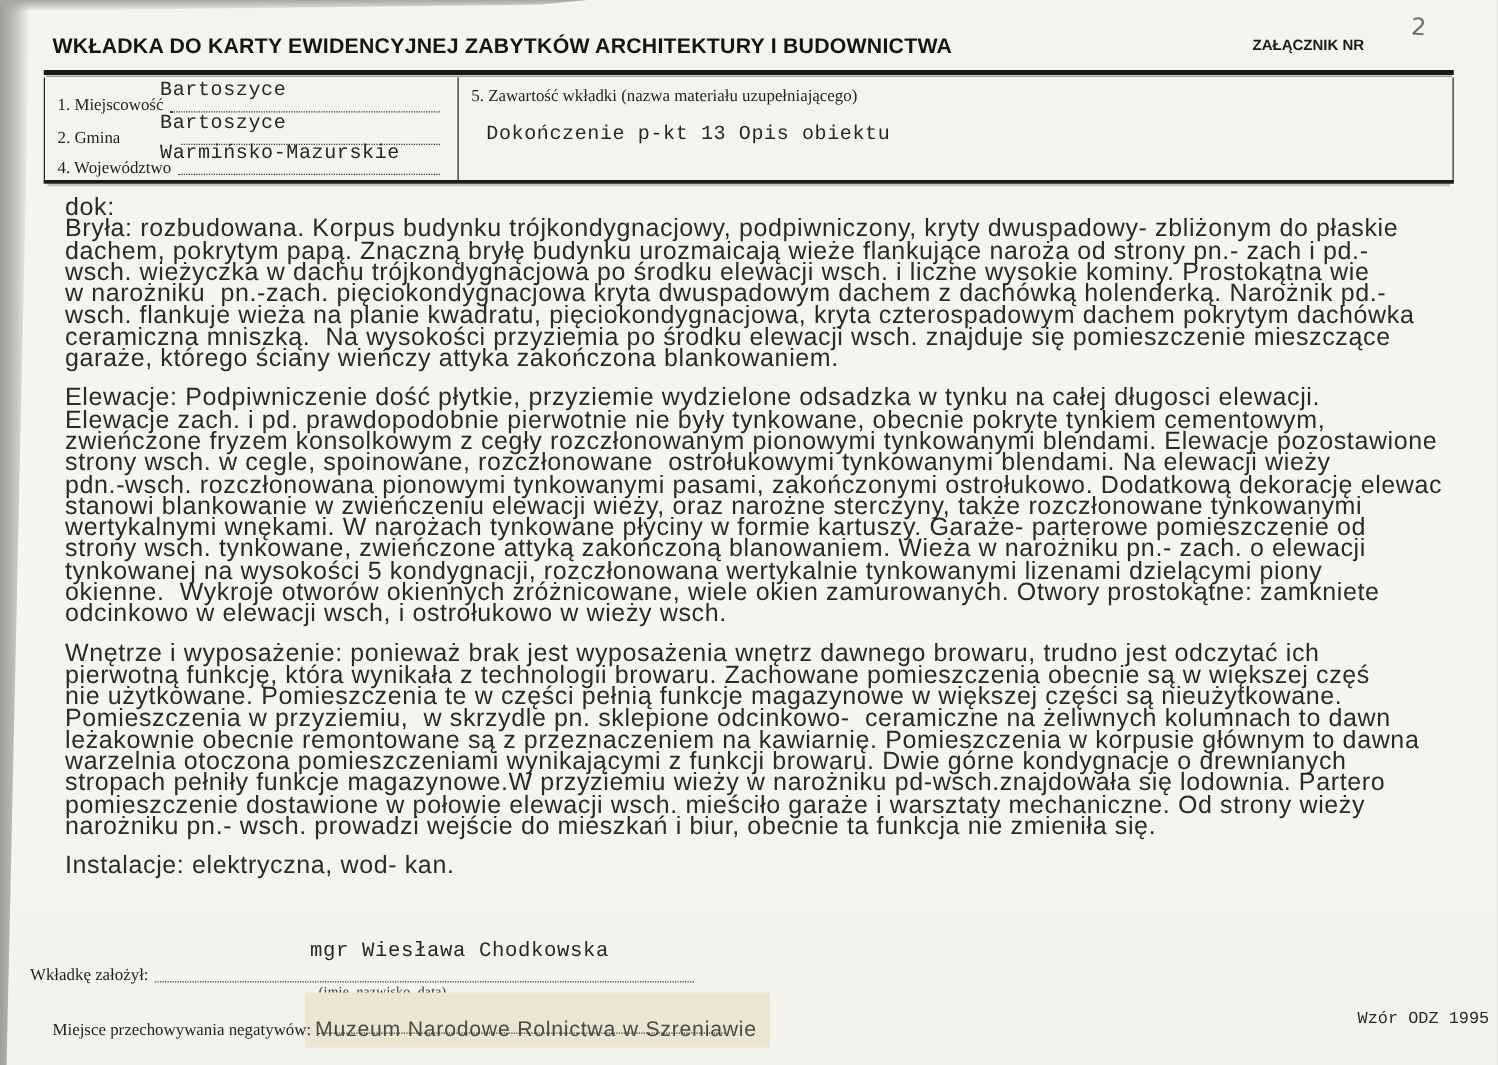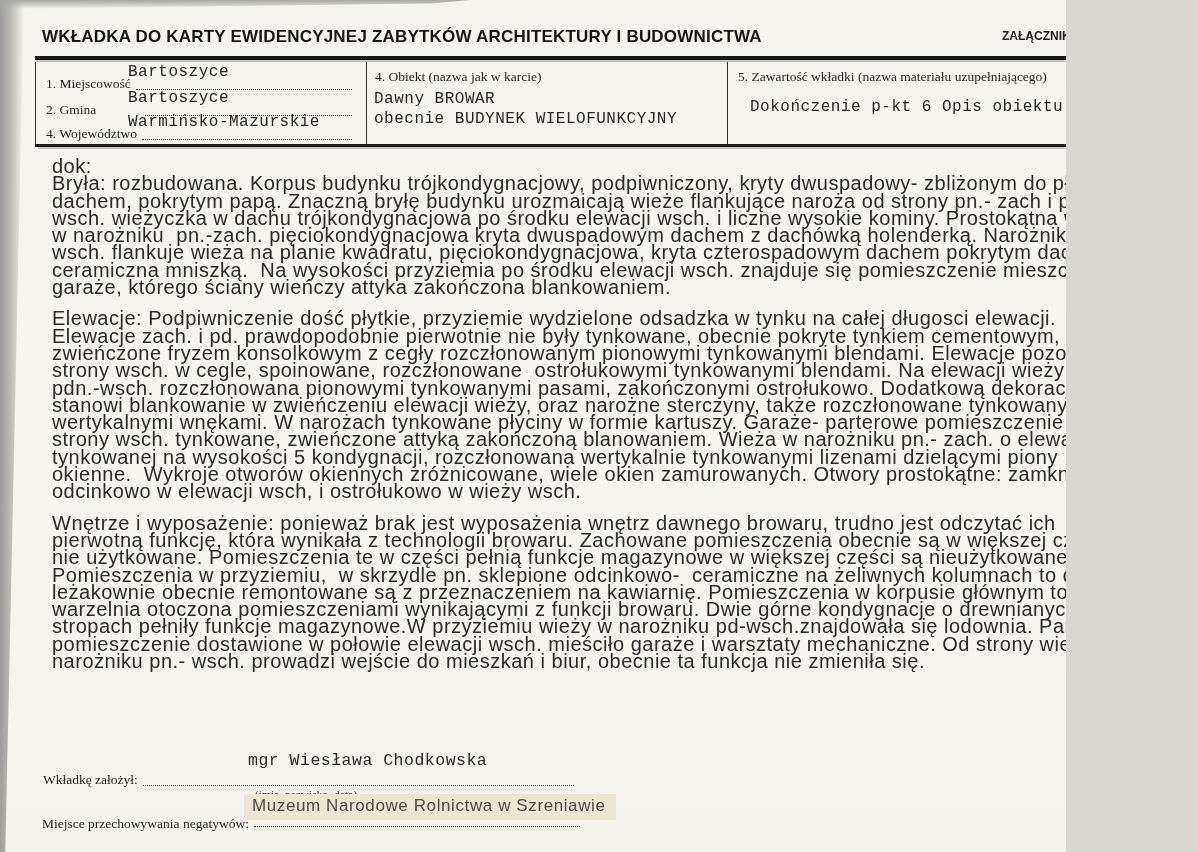--- a/index.html
+++ b/index.html
@@ -1,19 +1,19 @@
 <!DOCTYPE html>
 <html lang="pl"><head>
 <meta charset="utf-8">
 <style>
   * { margin:0; padding:0; box-sizing:border-box; }
   html,body { background:#d8d7d2; }
   .page{
     position:relative;
-    width:1066px; height:852px;
+    width:1198px; height:852px;
     background:linear-gradient(180deg,#f4f3ee 0%,#f6f5f0 55%,#f3f2ec 100%);
     overflow:hidden;
     font-family:"Liberation Serif", serif;
     color:#1c1c1c;
   }
   
   .scan-left{
     position:absolute; left:0; top:0; bottom:0; width:24px;
     background:linear-gradient(to right,#9d9d9a 0%,#bcbbb6 45%,rgba(244,243,238,0) 100%);
     clip-path:polygon(0 0,100% 0,22% 100%,0 100%);
@@ -79,31 +79,31 @@
   }
   .para{ white-space:pre-wrap; margin-bottom:14px; }
   .para-last{ margin-bottom:0; margin-top:10px; }
   
   .founder-name{
     position:absolute; left:248px; top:751px;
     font-family:"Liberation Mono", monospace; font-size:16.5px;
     letter-spacing:0.5px; color:#262626; white-space:nowrap;
   }
   .dotrow{ position:absolute; display:flex; align-items:flex-end; }
-  .founder-row{ left:43px; top:768px; width:533px; height:20px; }
+  .founder-row{ left:24px; top:768px; width:533px; height:20px; }
   .negatives-row{ left:42px; top:814px; width:540px; height:20px;align-items:center; }
   .dotrow .flabel{ font-size:13.5px; }
   .dotrow .leader{ height:8px; }
   .founder-caption{
     position:absolute; left:255px; top:788px;
     font-size:11px; color:#333; letter-spacing:0.2px;
   }
   .stamp{
     position:absolute; left:244px; top:794px;
-    background:#ebe5d2; padding:2px 10px 4px 8px;
+    background:#ebe5d2; padding:20px 10px 4px 8px;
     font-family:"Liberation Sans", sans-serif;
     font-size:17px; letter-spacing:0.6px; color:#4b4b4b; white-space:nowrap;
   }
   .template-note{
     position:absolute; left:1086px; top:808px;
     font-size:13.5px; color:#2a2a2a; white-space:nowrap;font-family:Liberation Mono, monospace;
   }
 </style>
 </head>
 <body>
@@ -131,29 +131,24 @@
       </div>
       <div class="frow frow3">
         <span class="flabel">4. Województwo</span>
         <span class="leader"></span>
       </div>
       <span class="typed tv tv1">Bartoszyce</span>
       <span class="typed tv tv2">Bartoszyce</span>
       <span class="typed tv tv3">Warmińsko-Mazurskie</span>
     </div>
 
-    <div class="fcol fcol2">
-      <span class="flabel">4. Obiekt (nazwa jak w karcie)</span>
-      <span class="typed obj-line1">Dawny BROWAR</span>
-      <span class="typed obj-line2">obecnie BUDYNEK WIELOFUNKCYJNY</span>
-    </div>
 
     <div class="fcol fcol3">
       <span class="flabel">5. Zawartość wkładki (nazwa materiału uzupełniającego)</span>
-      <span class="typed content-value">Dokończenie p-kt 6 Opis obiektu</span>
+      <span class="typed content-value">Dokończenie p-kt 13 Opis obiektu</span>
     </div>
   </div>
 
   <div class="doc-body">
     <div class="para">dok:
 Bryła: rozbudowana. Korpus budynku trójkondygnacjowy, podpiwniczony, kryty dwuspadowy- zbliżonym do płaskie
 dachem, pokrytym papą. Znaczną bryłę budynku urozmaicają wieże flankujące naroża od strony pn.- zach i pd.-
 wsch. wieżyczka w dachu trójkondygnacjowa po środku elewacji wsch. i liczne wysokie kominy. Prostokątna wie
 w narożniku  pn.-zach. pięciokondygnacjowa kryta dwuspadowym dachem z dachówką holenderką. Narożnik pd.-
 wsch. flankuje wieża na planie kwadratu, pięciokondygnacjowa, kryta czterospadowym dachem pokrytym dachówka
@@ -172,20 +167,21 @@
 odcinkowo w elewacji wsch, i ostrołukowo w wieży wsch.</div>
     <div class="para">Wnętrze i wyposażenie: ponieważ brak jest wyposażenia wnętrz dawnego browaru, trudno jest odczytać ich
 pierwotną funkcję, która wynikała z technologii browaru. Zachowane pomieszczenia obecnie są w większej częś
 nie użytkowane. Pomieszczenia te w części pełnią funkcje magazynowe w większej części są nieużytkowane.
 Pomieszczenia w przyziemiu,  w skrzydle pn. sklepione odcinkowo-  ceramiczne na żeliwnych kolumnach to dawn
 leżakownie obecnie remontowane są z przeznaczeniem na kawiarnię. Pomieszczenia w korpusie głównym to dawna
 warzelnia otoczona pomieszczeniami wynikającymi z funkcji browaru. Dwie górne kondygnacje o drewnianych
 stropach pełniły funkcje magazynowe.W przyziemiu wieży w narożniku pd-wsch.znajdowała się lodownia. Partero
 pomieszczenie dostawione w połowie elewacji wsch. mieściło garaże i warsztaty mechaniczne. Od strony wieży
 narożniku pn.- wsch. prowadzi wejście do mieszkań i biur, obecnie ta funkcja nie zmieniła się.</div>
+    <div class="para para-last">Instalacje: elektryczna, wod- kan.</div>
   </div>
 
   <div class="founder-name">mgr Wiesława Chodkowska</div>
 
   <div class="dotrow founder-row">
     <span class="flabel">Wkładkę założył:</span>
     <span class="leader"></span>
   </div>
 
   <div class="founder-caption">(imię, nazwisko, data)</div>

